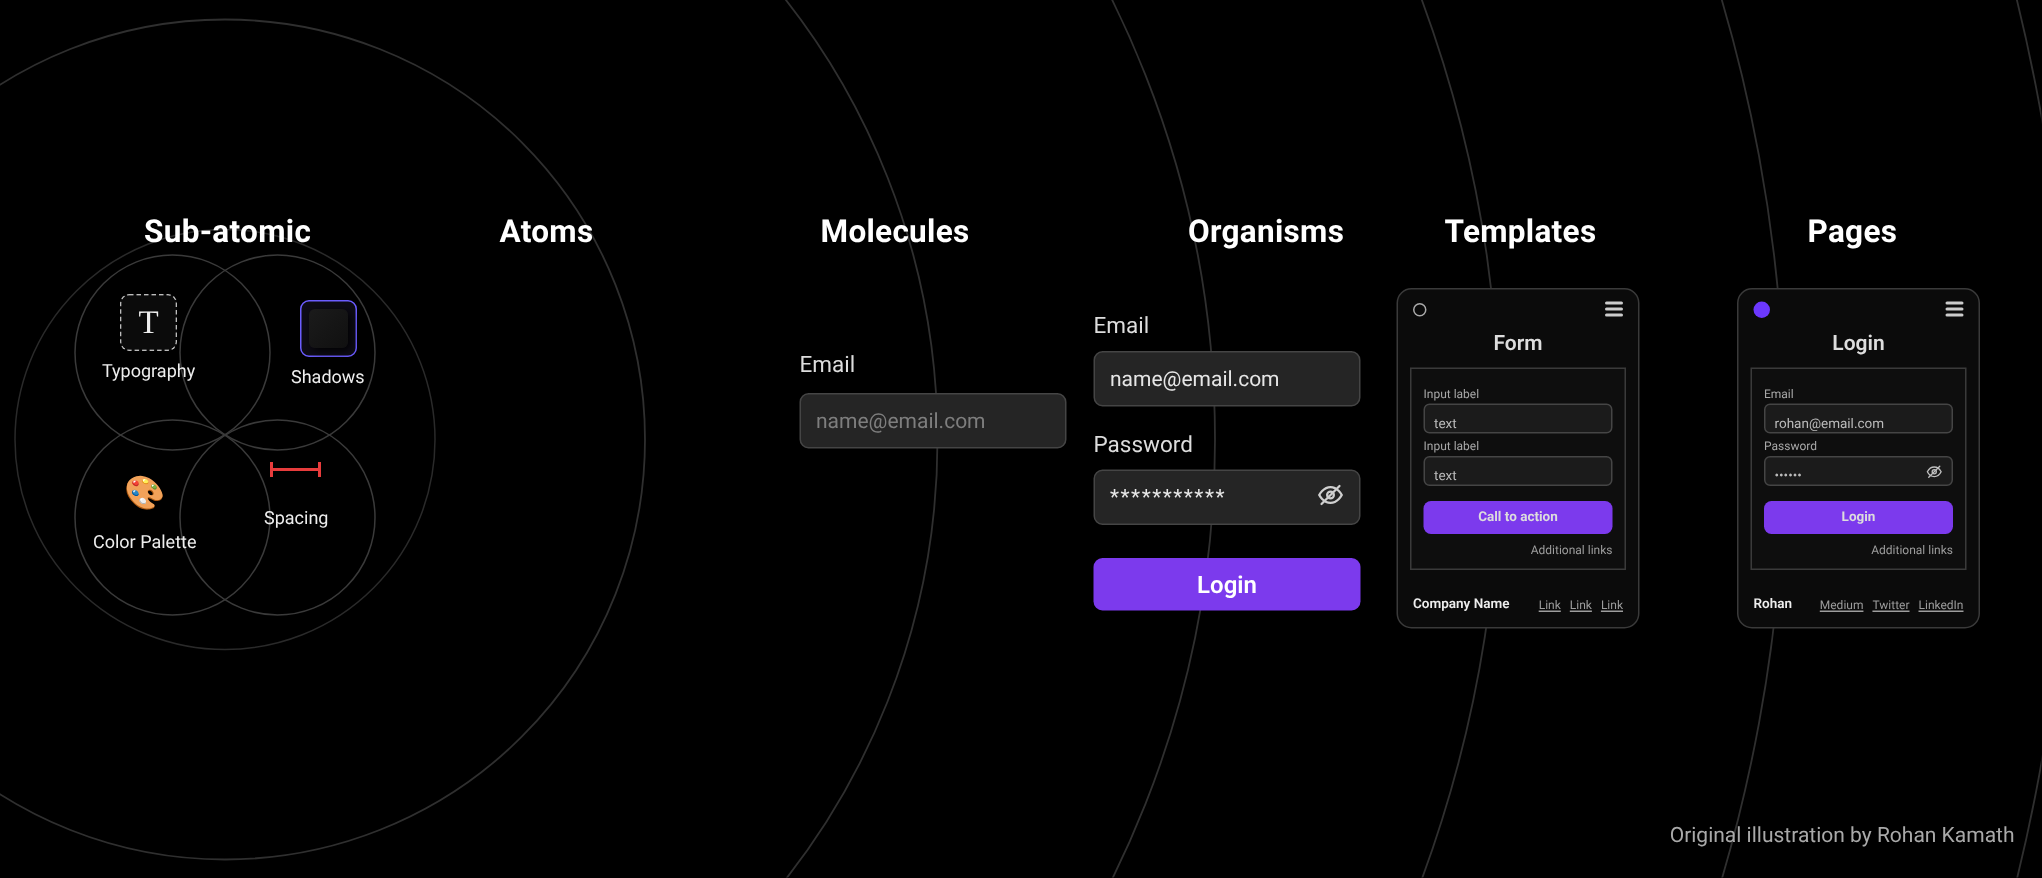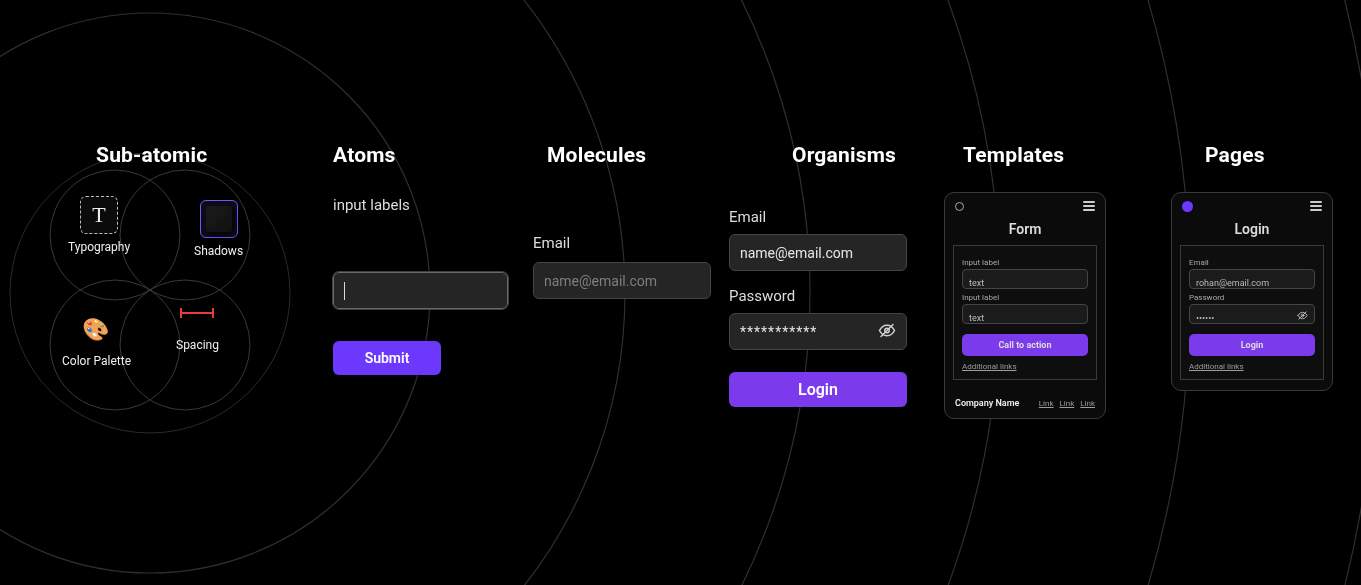--- a/index.html
+++ b/index.html
@@ -63,35 +63,35 @@
   .molec .label{margin-bottom:10px;}
 
   
   .org{position:absolute;left:729px;top:208px;width:178px;}
   .org .label{margin-bottom:8px;}
   .org .pwrap{position:relative;}
   .org .eye{position:absolute;right:10px;top:50%;transform:translateY(-50%);color:#bbb;}
   .org .login{margin-top:22px;width:178px;height:35px;border-radius:6px;background:var(--violet-mid);display:flex;align-items:center;justify-content:center;font-weight:600;}
 
   
-  .card{position:absolute;top:192px;width:162px;border:1px solid var(--line);border-radius:10px;background:#0b0b0b;font-size:10px;color:#ddd;overflow:hidden;margin-left:13px;}
+  .card{position:absolute;top:192px;width:162px;border:1px solid var(--line);border-radius:10px;background:#0b0b0b;font-size:10px;color:#ddd;overflow:hidden;}
   .card.tpl{left:931px;}
   .card.page{left:1158px;}
   .card .topbar{height:26px;display:flex;align-items:center;justify-content:space-between;padding:0 10px;}
   .dot{width:11px;height:11px;border-radius:50%;}
   .dot.hollow{border:1px solid #aaa;width:9px;height:9px;}
   .dot.fill{background:var(--violet);}
   .burger{display:flex;flex-direction:column;gap:2px;}
   .burger span{display:block;width:12px;height:2px;background:#ccc;border-radius:1px;}
   .card h4{margin:2px 0 8px;font-size:14px;text-align:center;font-weight:600;}
   .card .panel{margin:0 8px 10px;border:1px solid var(--line);border-radius:0;padding:8px;background:#0e0e0e;}
   .card .ilabel{color:#a8a8a8;font-size:8px;margin:4px 0 2px;}
   .card .iinput{height:20px;border:1px solid var(--input-border);border-radius:4px;background:#1b1b1b;font-size:9px;display:flex;align-items:flex-end;padding:0 6px;color:#bbb;justify-content:space-between;}
   .card .cta{margin-top:10px;height:22px;width:100%;border-radius:5px;background:var(--violet-mid);display:flex;align-items:center;justify-content:center;font-size:9px;font-weight:700;}
-  .card .extra{text-align:left;font-size:8px;color:#9d9d9d;text-decoration:underline;margin-top:6px;}
+  .card .extra{text-align:right;font-size:8px;color:#9d9d9d;margin-top:6px;}
   .card .footer{display:flex;align-items:center;justify-content:space-between;padding:8px 10px 10px;}
   .card .footer .fname{font-size:9px;color:#eee;font-weight:600;}
   .card .footer .flinks{display:flex;gap:6px;font-size:8px;color:#9d9d9d;}
   .card .footer .flinks span{text-decoration:underline;}
   .eye-mini{font-size:10px;color:#aaa;}
 
 </style>
 </head>
 <body>
 
@@ -141,28 +141,20 @@
       <span>Color Palette</span>
     </div>
     <div class="vtile spacing">
       <div class="box">
           <div class="ruler"></div>
         </div>
       <span>Spacing</span>
     </div>
   </div>
 
-  <div class="atoms">
-    <div class="label">input labels</div>
-    <div style="height:44px"></div>
-    <div class="input focused">
-        <span class="caret"></span>
-      </div>
-    <div class="btn">Submit</div>
-  </div>
 
   <div class="molec">
     <div class="label">Email</div>
     <div class="input">
       <span style="color:#7e7e7e">name@email.com</span>
     </div>
   </div>
 
   <div class="org">
     <div class="label">Email</div>
@@ -237,15 +229,24 @@
           <svg width="11" height="11" viewBox="0 0 24 24" fill="none" stroke="#bdbdbd" stroke-width="2" stroke-linecap="round">
               <path d="M2 12s3.5-7 10-7 10 7 10 7-3.5 7-10 7S2 12 2 12z"></path>
               <circle cx="12" cy="12" r="3"></circle>
               <line x1="4" y1="20" x2="20" y2="4"></line>
             </svg>
         </span>
       </div>
       <div class="cta">Login</div>
       <div class="extra">Additional links</div>
     </div>
-  </div>
-
+    <div class="footer">
+      <div class="fname">Rohan</div>
+      <div class="flinks">
+        <span>Medium</span>
+        <span>Twitter</span>
+        <span>LinkedIn</span>
+      </div>
+    </div>
+  </div>
+
+  <div class="credit">Original illustration by Rohan Kamath</div>
 </div>
 
 </body></html>

